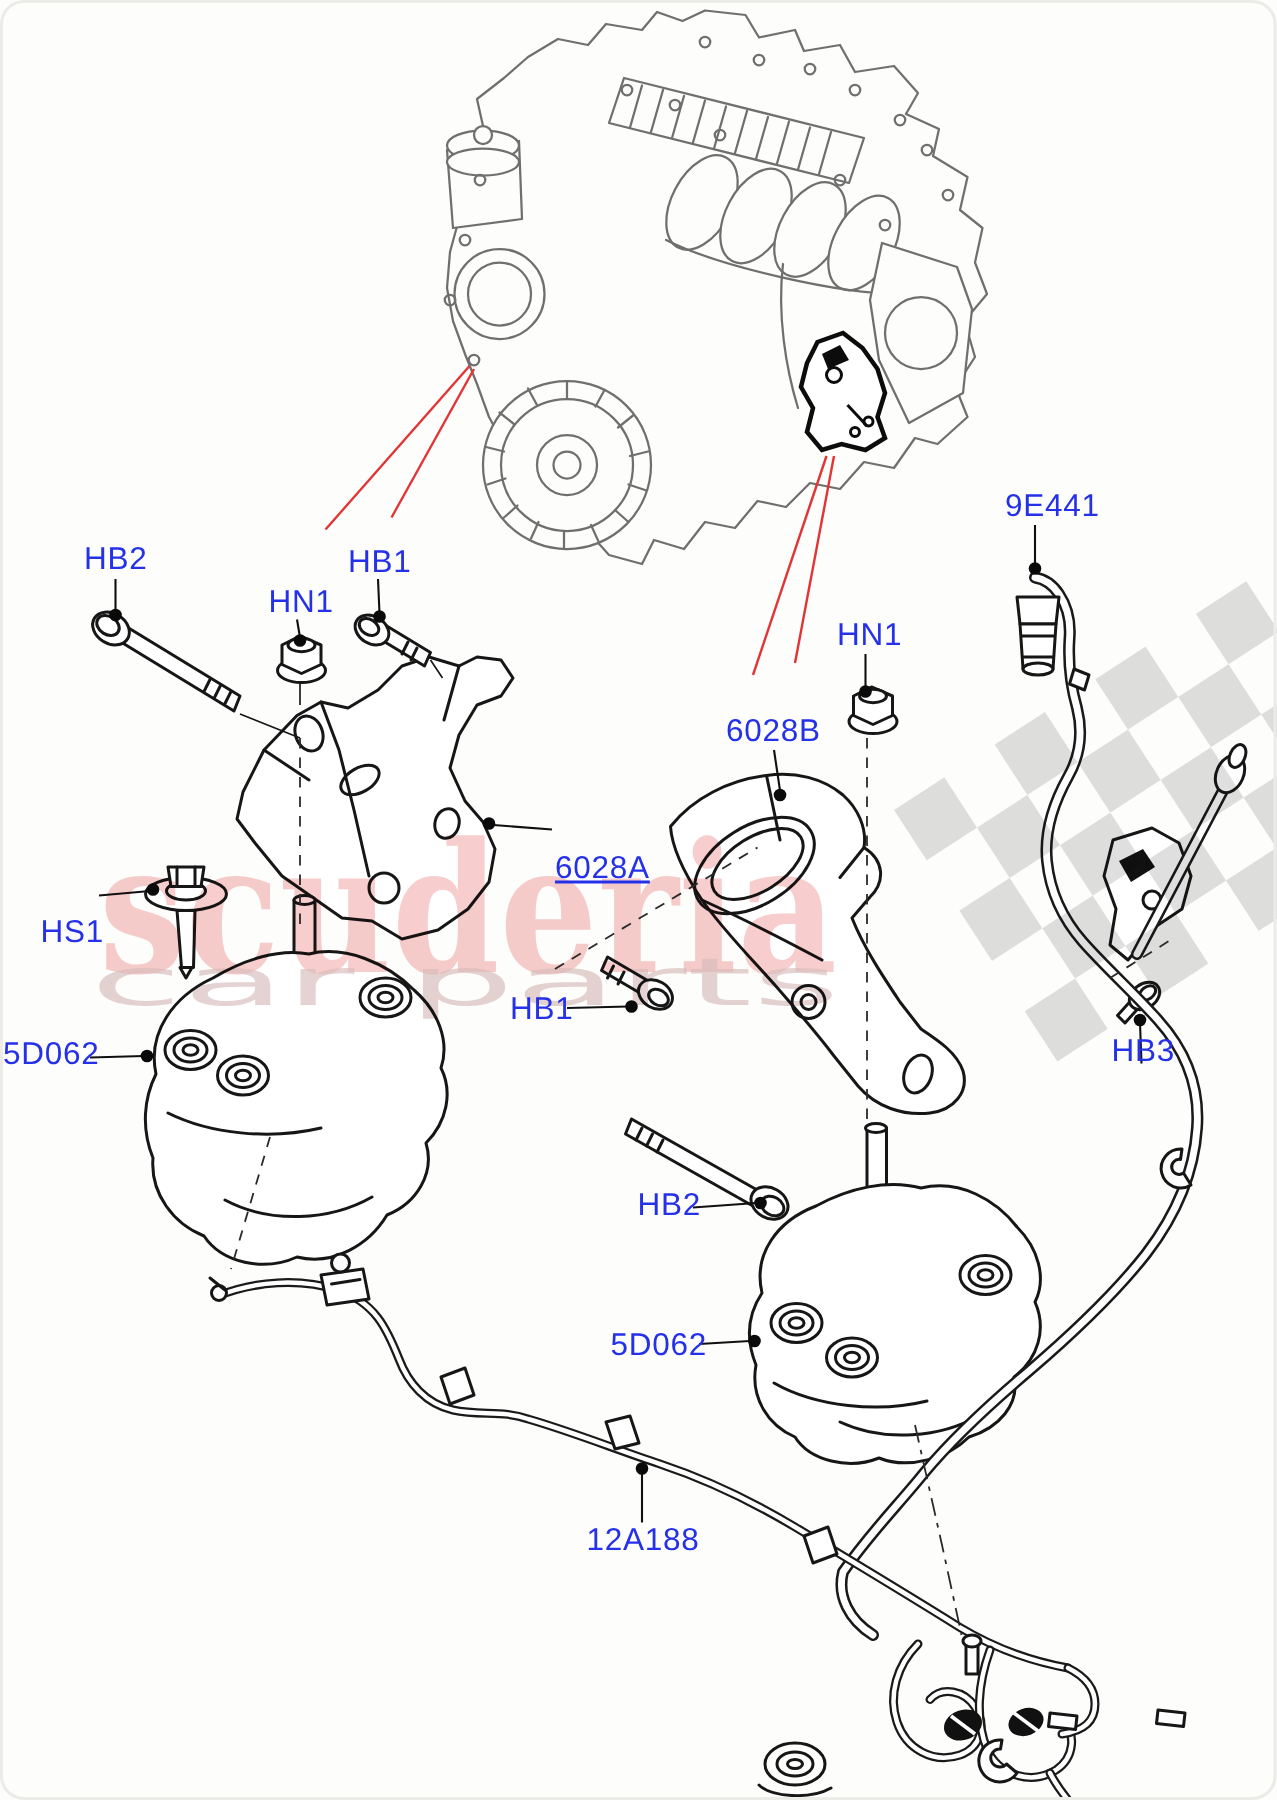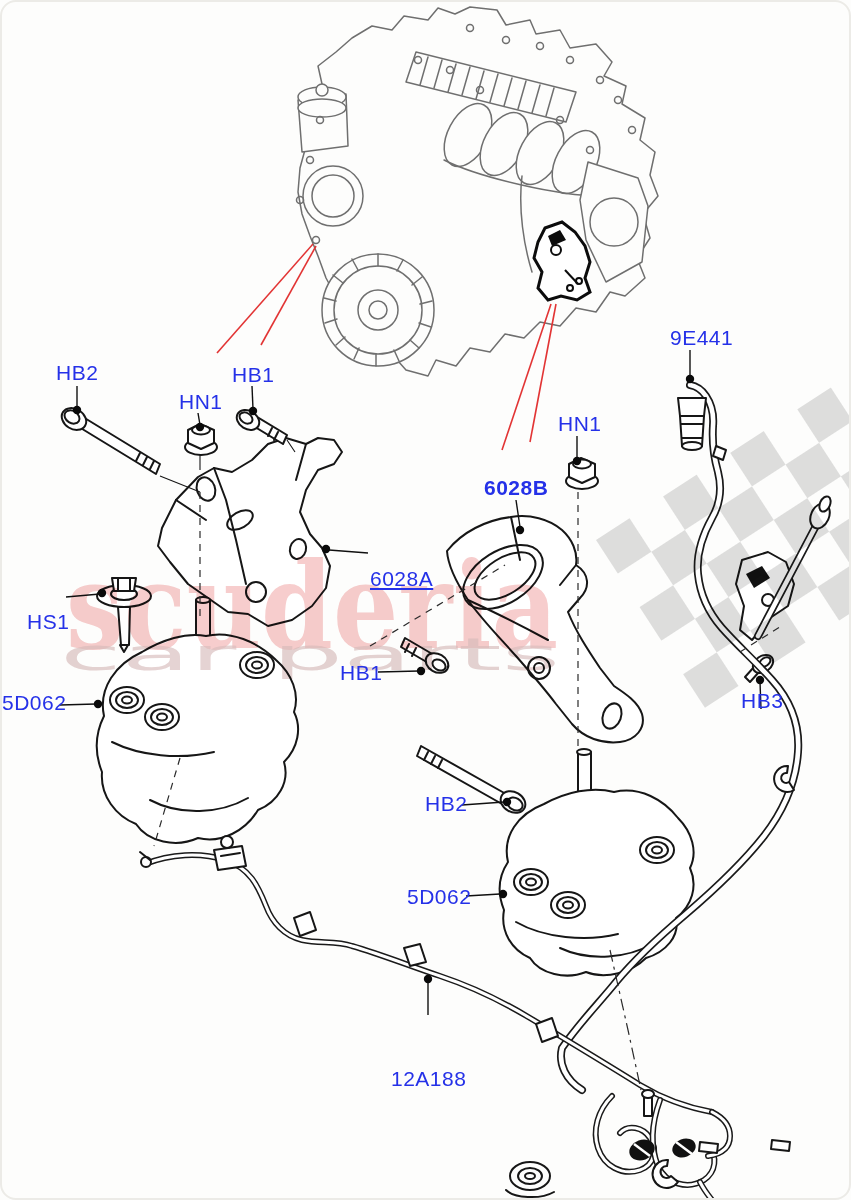--- a/index.html
+++ b/index.html
@@ -386,25 +386,25 @@
         <circle class="dot" cx="503" cy="894" r="4.2"></circle>
       <path class="leader" d="M428,1015 L428,982"></path>
         <circle class="dot" cx="428" cy="979" r="4.2"></circle>
     </g>
   </svg>
 
   <div class="callout" style="left:56px;top:362px;">HB2</div>
   <div class="callout" style="left:179px;top:391px;">HN1</div>
   <div class="callout" style="left:232px;top:364px;">HB1</div>
   <div class="callout" style="left:670px;top:327px;">9E441</div>
-  <div class="callout" style="left:484px;top:477px;font-weight:bold;">6028B</div>
+  <div class="callout" style="left:484px;top:477px;">6028B</div>
   <div class="callout" style="left:558px;top:413px;">HN1</div>
   <div class="callout" style="left:370px;top:568px;text-decoration:underline;">6028A</div>
   <div class="callout" style="left:27px;top:611px;">HS1</div>
   <div class="callout" style="left:2px;top:692px;">5D062</div>
   <div class="callout" style="left:340px;top:662px;">HB1</div>
   <div class="callout" style="left:741px;top:690px;">HB3</div>
   <div class="callout" style="left:425px;top:793px;">HB2</div>
   <div class="callout" style="left:407px;top:886px;">5D062</div>
-  <div class="callout" style="left:391px;top:1068px;">12A188</div>
+  <div class="callout" style="left:391px;top:1016px;">12A188</div>
 
   <div id="frame"></div>
 </div>
 
 </body></html>

